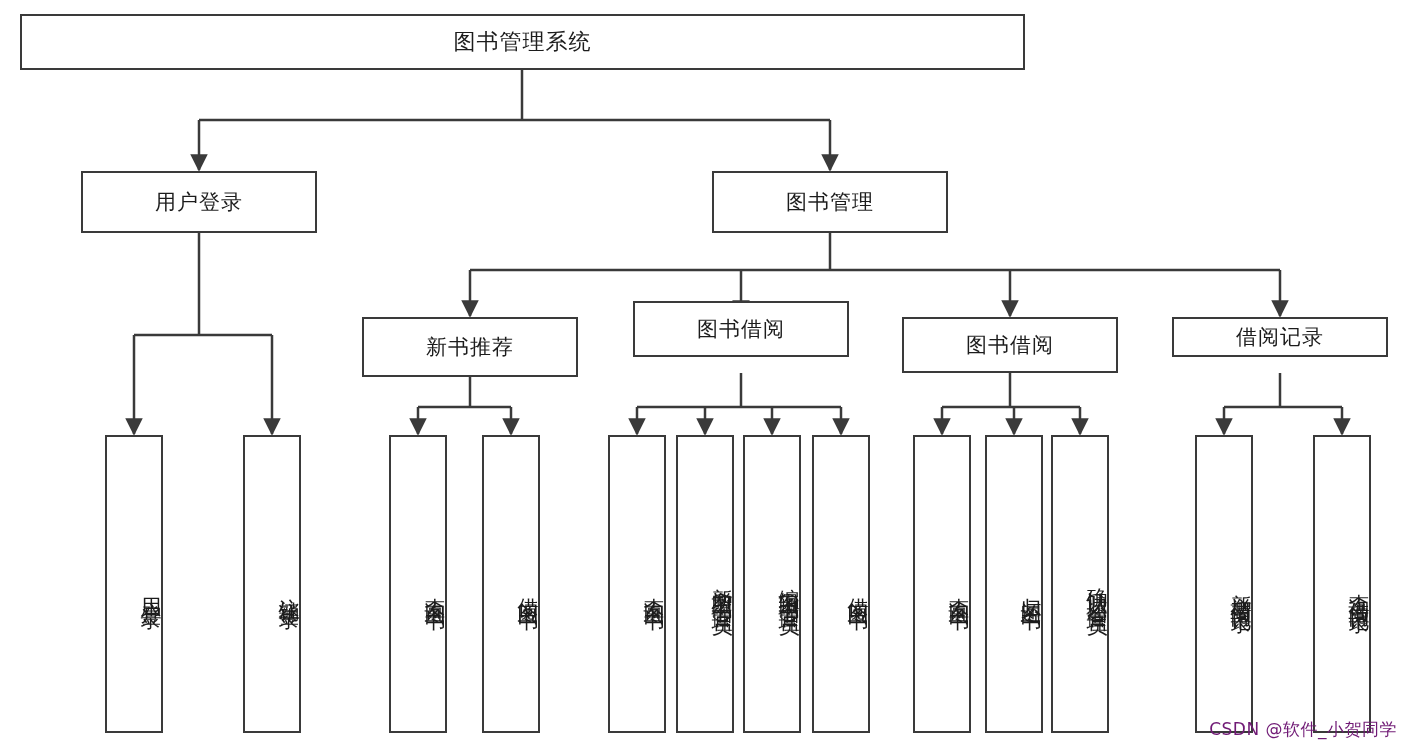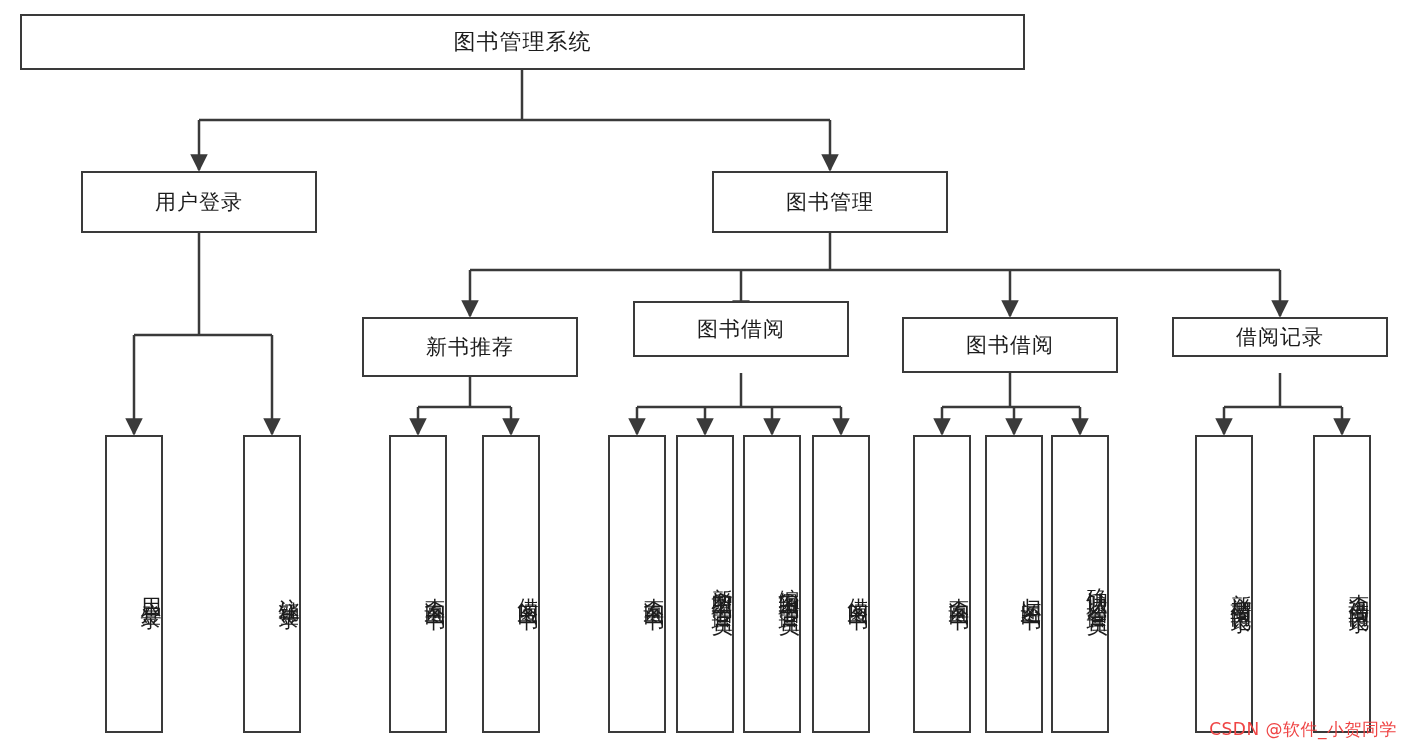--- a/index.html
+++ b/index.html
@@ -52,21 +52,21 @@
     font-size:21px;
     letter-spacing:4px;
     line-height:1;
     white-space:nowrap;
   }
   #watermark{
     position:absolute;
     right:8px;
     bottom:6px;
     font-size:17px;
-    color:#ef4444;
+    color:#701a75;
     letter-spacing:0.5px;
     white-space:nowrap;
     user-select:none;
   }
 </style>
 </head>
 <body>
 
 <div id="canvas">
 

